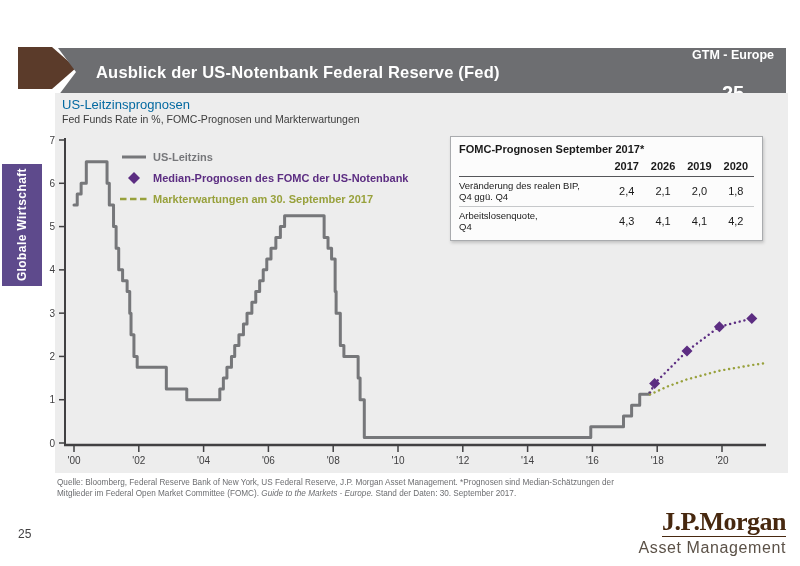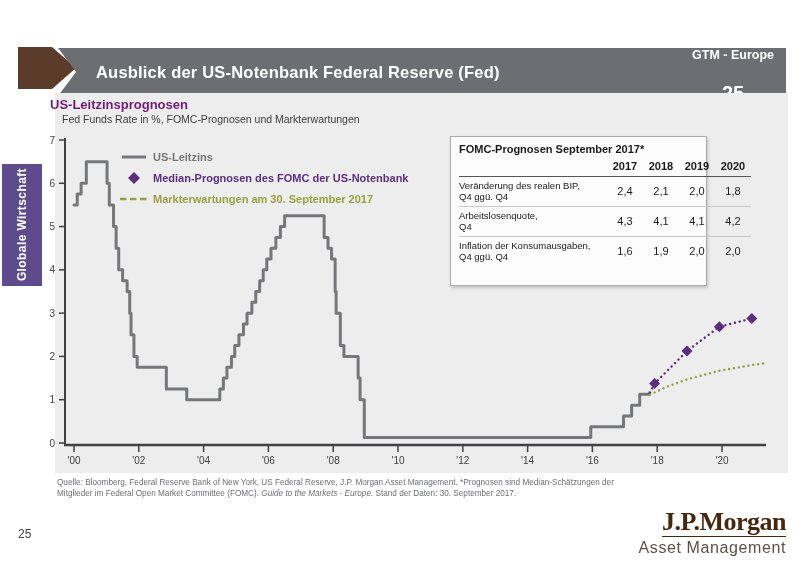--- a/index.html
+++ b/index.html
@@ -25,28 +25,28 @@
   .side-tab {
     position:absolute; left:2px; top:164px; width:40px; height:122px;
     background:#5e4a8c; display:flex; align-items:center; justify-content:center;
   }
   .side-tab span {
     writing-mode:vertical-rl; transform:rotate(180deg);
     color:#ffffff; font-size:12px; font-weight:bold; letter-spacing:0.4px; white-space:nowrap;
   }
   
   .content-panel { position:absolute; left:55px; top:93px; width:733px; height:380px; background:#ededed; }
-  .chart-title { position:absolute; left:50px; top:97px; font-size:13px; font-weight:bold; color:#701a75; z-index:3; }
+  .chart-title { position:absolute; left:62px; top:97px; font-size:13px; font-weight:normal; color:#0369a1; z-index:3; }
   .chart-subtitle { position:absolute; left:62px; top:113px; font-size:10.5px; color:#3c3c3c; z-index:3; }
   #chart-svg { position:absolute; left:40px; top:125px; z-index:1; }
   
   .fomc-table {
-    position:absolute; left:450px; top:136px; width:257px; z-index:2;
+    position:absolute; left:450px; top:136px; width:313px; z-index:2;
     background:#fcfcfc; border:1px solid #a9abae; box-shadow:1px 2px 3px rgba(0,0,0,0.18);
-    padding:6px 8px 20px 8px;
+    padding:6px 8px 4px 8px;
   }
   .fomc-title { font-size:11px; font-weight:bold; color:#1a1a1a; padding-bottom:2px; }
   .fomc-table table { width:100%; border-collapse:collapse; table-layout:fixed; }
   .fomc-table th.year { font-size:11px; font-weight:bold; padding:3px 0 4px 0; width:36px; }
   .fomc-table th.spacer { width:148px; }
   .fomc-table thead tr { border-bottom:1.5px solid #55565a; }
   .fomc-table tbody tr { border-bottom:1px solid #c6c8ca; }
   .fomc-table tbody tr:last-child { border-bottom:none; }
   .fomc-table td.rowlabel { font-size:9.5px; line-height:1.2; padding:3px 2px 3px 0; color:#1a1a1a; }
   .fomc-table td.val { font-size:11px; text-align:center; }
@@ -157,21 +157,21 @@
     </g>
   </svg>
 
 <div class="fomc-table">
   <div class="fomc-title">FOMC-Prognosen September 2017*</div>
   <table>
     <thead>
       <tr id="fomc-head-row">
           <th class="spacer"></th>
           <th class="year">2017</th>
-          <th class="year">2018</th>
+          <th class="year">2026</th>
           <th class="year">2019</th>
           <th class="year">2020</th>
         </tr>
     </thead>
     <tbody id="fomc-body">
         <tr>
           <td class="rowlabel">
             <div>Veränderung des realen BIP,</div>
             <div>Q4 ggü. Q4</div>
           </td>
@@ -183,30 +183,20 @@
         <tr>
           <td class="rowlabel">
             <div>Arbeitslosenquote,</div>
             <div>Q4</div>
           </td>
           <td class="val">4,3</td>
           <td class="val">4,1</td>
           <td class="val">4,1</td>
           <td class="val">4,2</td>
         </tr>
-        <tr>
-          <td class="rowlabel">
-            <div>Inflation der Konsumausgaben,</div>
-            <div>Q4 ggü. Q4</div>
-          </td>
-          <td class="val">1,6</td>
-          <td class="val">1,9</td>
-          <td class="val">2,0</td>
-          <td class="val">2,0</td>
-        </tr>
       </tbody>
   </table>
 </div>
 
 <div class="source-text"><span>Quelle: Bloomberg, Federal Reserve Bank of New York, US Federal Reserve, J.P. Morgan Asset Management. *Prognosen sind Median-Schätzungen der Mitglieder im Federal Open Market Committee (FOMC). </span><span class="it">Guide to the Markets - Europe.</span><span> Stand der Daten: 30. September 2017.</span></div>
 
 <div class="page-number">25</div>
 
 <div class="logo">
   <div class="logo-brand">J.P.Morgan</div>

